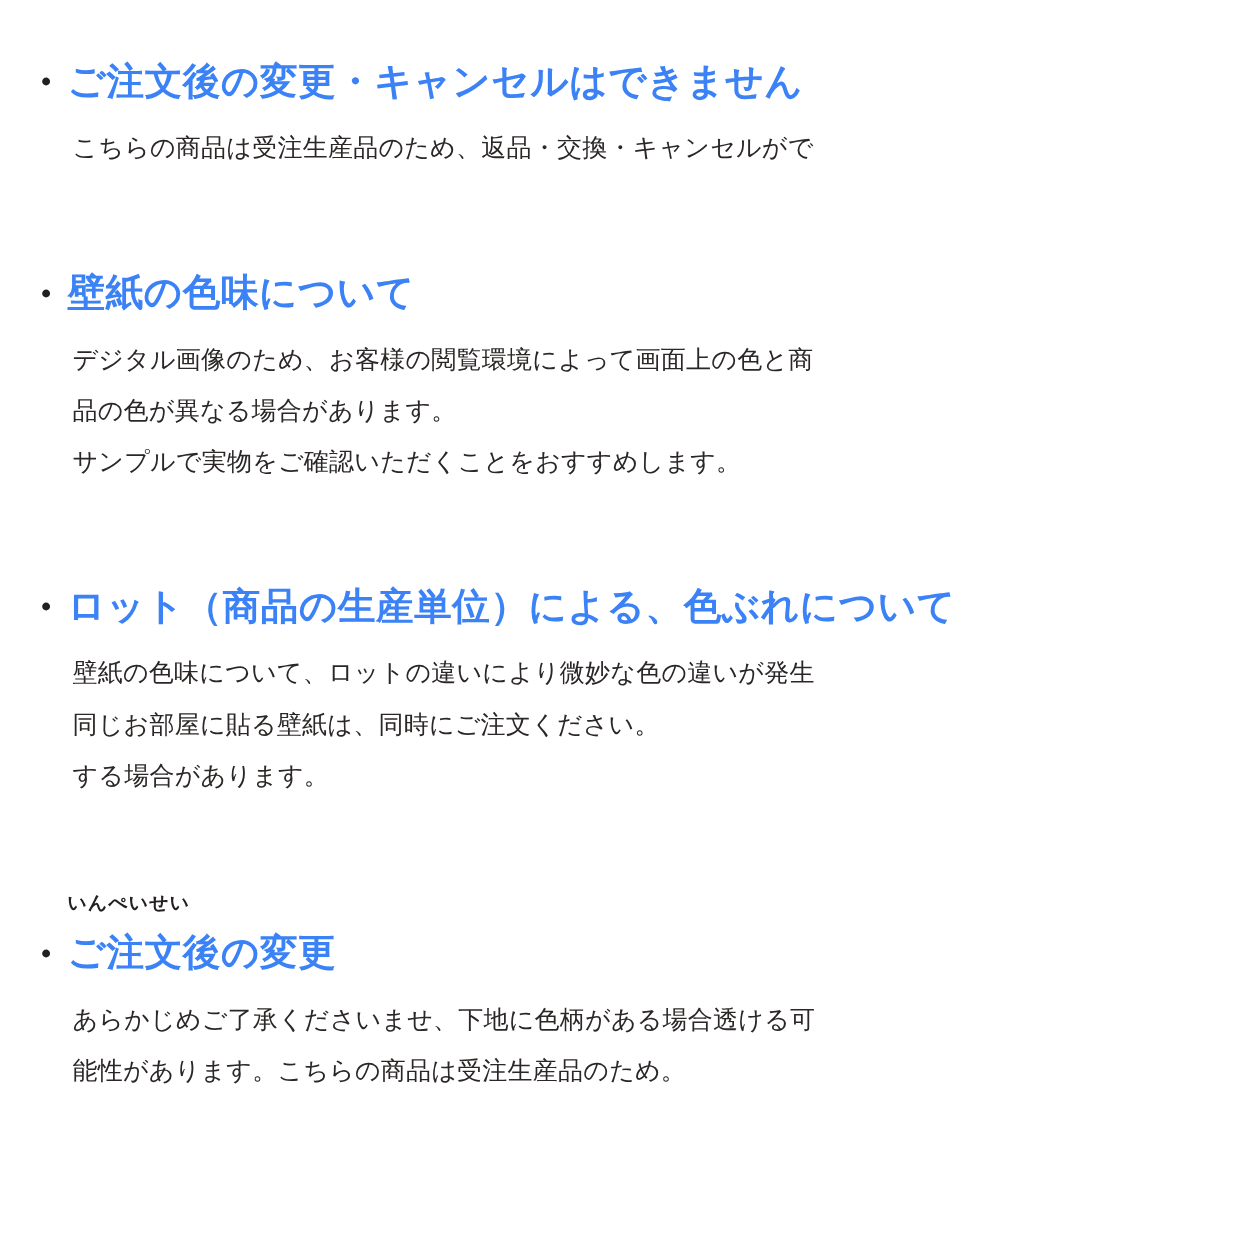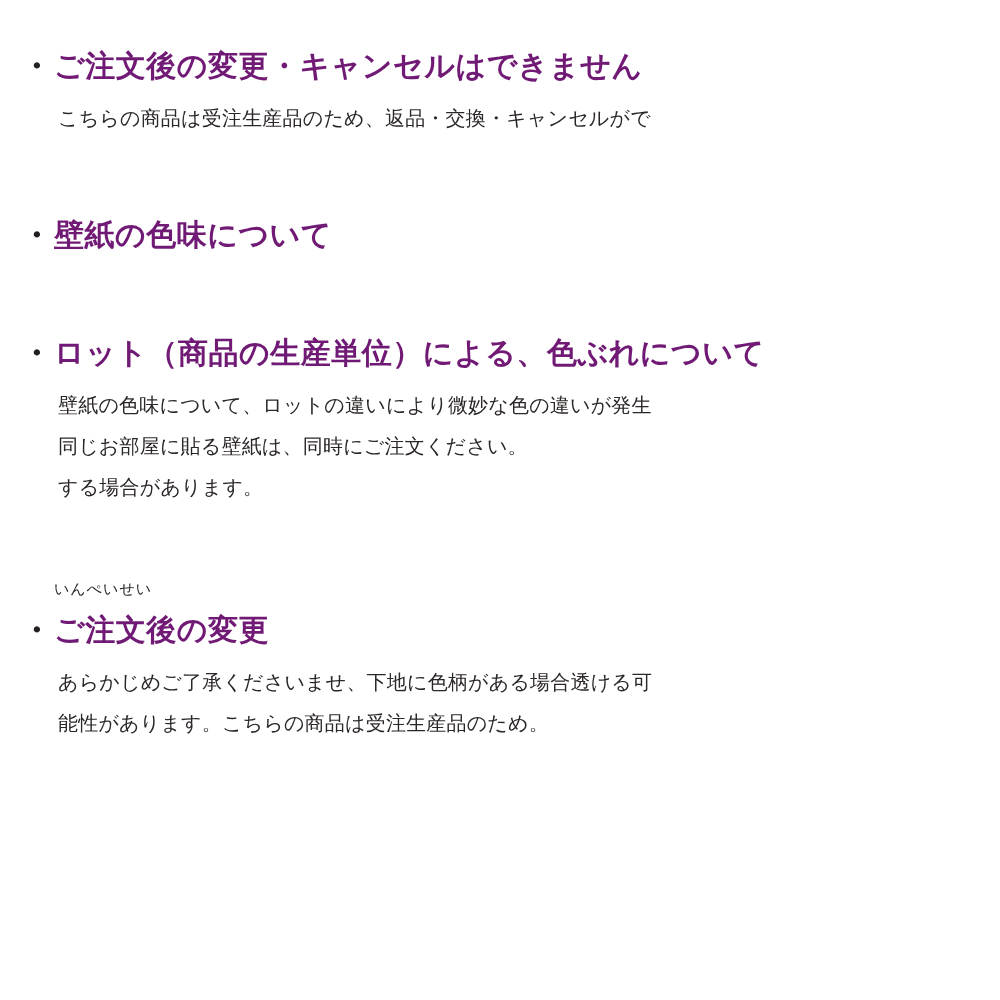--- a/index.html
+++ b/index.html
@@ -40,30 +40,30 @@
     line-height: 44px;
     font-weight: 700;
     color: #231f20;
     text-align: left;
   }
   .heading {
     font-size: 30px;
     line-height: 44px;
     font-weight: 700;
     letter-spacing: 0.5px;
-    color: #701a75;
+    color: #3b82f6;
     white-space: nowrap;
   }
   .ruby {
     position: absolute;
     left: 34px;
     top: -28px;
     font-size: 15px;
     line-height: 18px;
-    font-weight: 400;
+    font-weight: 700;
     letter-spacing: 1px;
     color: #231f20;
   }
   .body-block {
     margin-left: 38px;
     margin-top: 10px;
     max-width: 930px;
   }
   .body-line {
     font-size: 20px;
@@ -89,20 +89,25 @@
     <div class="body-block">
       <div class="body-line">こちらの商品は受注生産品のため、返品・交換・キャンセルがで</div>
     </div>
   </div>
 
   <div class="section gap-large">
     <div class="heading-row">
       <span class="bullet">・</span>
       <span class="heading">壁紙の色味について</span>
     </div>
+    <div class="body-block">
+      <div class="body-line">デジタル画像のため、お客様の閲覧環境によって画面上の色と商</div>
+      <div class="body-line">品の色が異なる場合があります。</div>
+      <div class="body-line">サンプルで実物をご確認いただくことをおすすめします。</div>
+    </div>
   </div>
 
   <div class="section gap-large">
     <div class="heading-row">
       <span class="bullet">・</span>
       <span class="heading">ロット（商品の生産単位）による、色ぶれについて</span>
     </div>
     <div class="body-block">
       <div class="body-line">壁紙の色味について、ロットの違いにより微妙な色の違いが発生</div>
       <div class="body-line">同じお部屋に貼る壁紙は、同時にご注文ください。</div>

